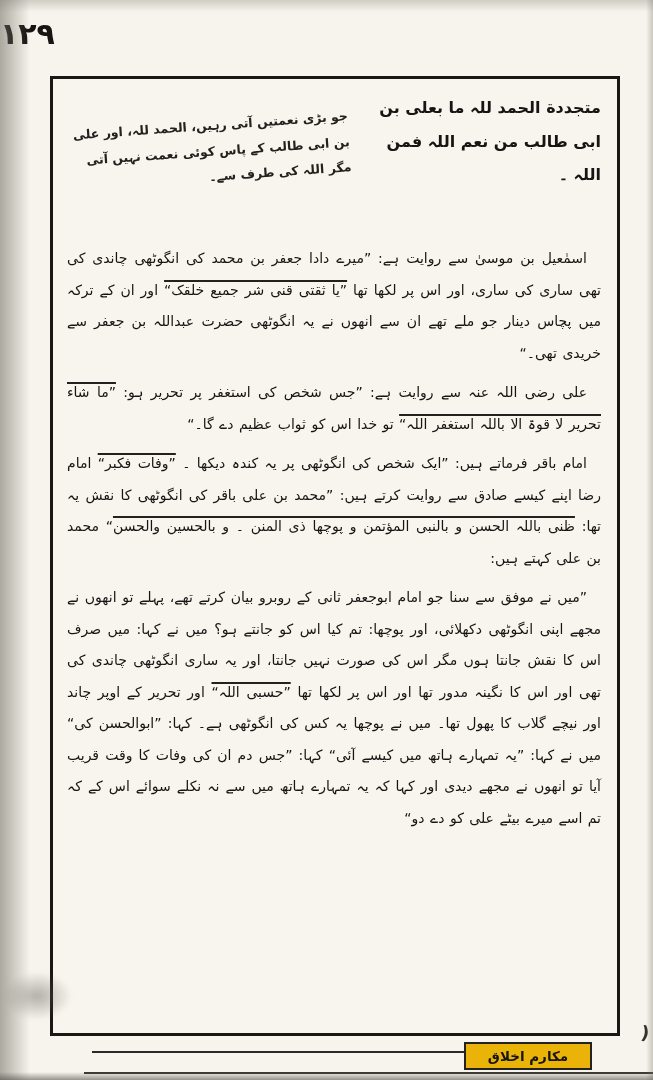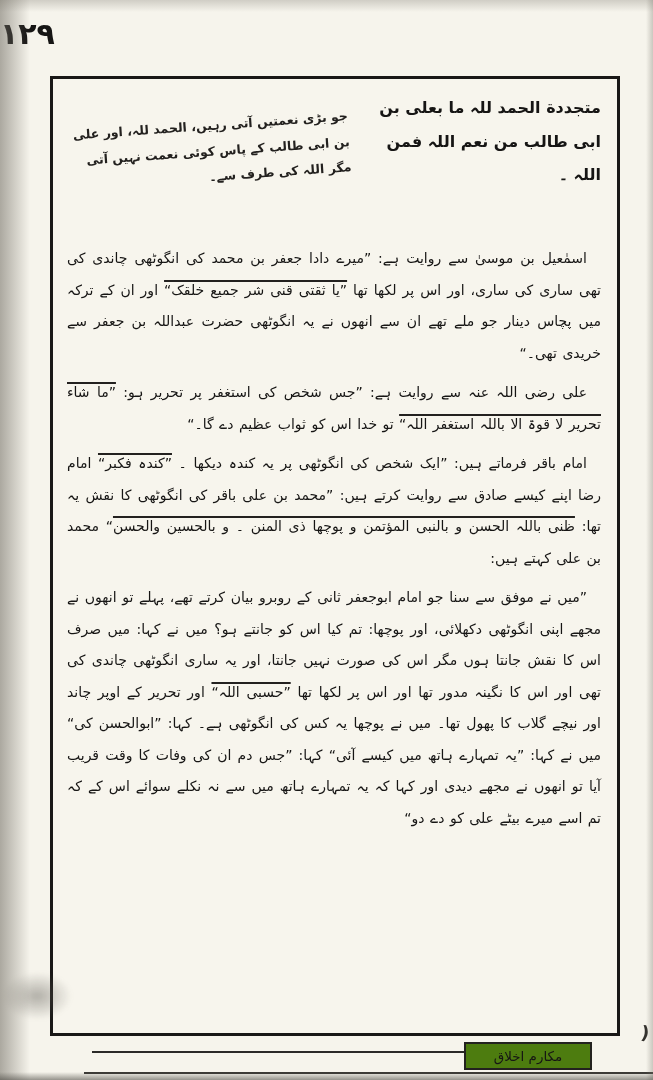--- a/index.html
+++ b/index.html
@@ -88,23 +88,23 @@
     text-decoration-color: #23211f;
   }
   .footer-rule-long {
     position: absolute; left: 92px; top: 1051px;
     width: 372px; height: 2px; background: #2b2a28;
   }
   .footer-box {
     position: absolute; left: 464px; top: 1042px;
     width: 128px; height: 28px;
     border: 2px solid #23221f;
-    background: #4d7c0f;
+    background: #eab308;
     display: flex; align-items: center; justify-content: center;
-    font-size: 13.5px; font-weight: normal;
+    font-size: 13.5px; font-weight: bold;
     direction: rtl;
   }
   .footer-rule-bottom {
     position: absolute; left: 84px; top: 1072px;
     width: 569px; height: 2px; background: #3c3a36;
   }
   .paren-artifact {
     position: absolute; right: 4px; top: 1022px;
     font-size: 18px; font-weight: bold; color: #33312d;
     transform: rotate(8deg);
@@ -121,21 +121,21 @@
 
     <div class="header">
       <div class="header-arabic">متجددة الحمد للہ ما بعلی بن ابی طالب من نعم اللہ فمن اللہ ۔</div>
       <div class="header-trans">جو بڑی نعمتیں آتی رہیں، الحمد للہ، اور علی بن ابی طالب کے پاس کوئی نعمت نہیں آتی مگر اللہ کی طرف سے۔</div>
     </div>
 
     <p class="para"><span>اسمٰعیل بن موسیٰ سے روایت ہے: ”میرے دادا جعفر بن محمد کی انگوٹھی چاندی کی تھی ساری کی ساری، اور اس پر لکھا تھا </span><span class="ov">”یا ثقتی قنی شر جمیع خلقک“</span><span> اور ان کے ترکہ میں پچاس دینار جو ملے تھے ان سے انھوں نے یہ انگوٹھی حضرت عبداللہ بن جعفر سے خریدی تھی۔“</span></p>
 
     <p class="para"><span>علی رضی اللہ عنہ سے روایت ہے: ”جس شخص کی استغفر پر تحریر ہو: </span><span class="ov">”ما شاء تحریر لا قوۃ الا باللہ استغفر اللہ“</span><span> تو خدا اس کو ثواب عظیم دے گا۔“</span></p>
 
-    <p class="para"><span>امام باقر فرماتے ہیں: ”ایک شخص کی انگوٹھی پر یہ کندہ دیکھا ۔ </span><span class="ov">”کندہ فکبر“</span><span> امام رضا اپنے کیسے صادق سے روایت کرتے ہیں: ”محمد بن علی باقر کی انگوٹھی کا نقش یہ تھا: </span><span class="ov">ظنی باللہ الحسن و بالنبی المؤتمن و پوچھا ذی المنن ۔ و بالحسین والحسن</span><span>“ محمد بن علی کہتے ہیں:</span></p>
+    <p class="para"><span>امام باقر فرماتے ہیں: ”ایک شخص کی انگوٹھی پر یہ کندہ دیکھا ۔ </span><span class="ov">”وفات فکبر“</span><span> امام رضا اپنے کیسے صادق سے روایت کرتے ہیں: ”محمد بن علی باقر کی انگوٹھی کا نقش یہ تھا: </span><span class="ov">ظنی باللہ الحسن و بالنبی المؤتمن و پوچھا ذی المنن ۔ و بالحسین والحسن</span><span>“ محمد بن علی کہتے ہیں:</span></p>
 
     <p class="para"><span>”میں نے موفق سے سنا جو امام ابوجعفر ثانی کے روبرو بیان کرتے تھے، پہلے تو انھوں نے مجھے اپنی انگوٹھی دکھلائی، اور پوچھا: تم کیا اس کو جانتے ہو؟ میں نے کہا: میں صرف اس کا نقش جانتا ہوں مگر اس کی صورت نہیں جانتا، اور یہ ساری انگوٹھی چاندی کی تھی اور اس کا نگینہ مدور تھا اور اس پر لکھا تھا </span><span class="ov">”حسبی اللہ“</span><span> اور تحریر کے اوپر چاند اور نیچے گلاب کا پھول تھا۔ میں نے پوچھا یہ کس کی انگوٹھی ہے۔ کہا: ”ابوالحسن کی“ میں نے کہا: ”یہ تمہارے ہاتھ میں کیسے آئی“ کہا: ”جس دم ان کی وفات کا وقت قریب آیا تو انھوں نے مجھے دیدی اور کہا کہ یہ تمہارے ہاتھ میں سے نہ نکلے سوائے اس کے کہ تم اسے میرے بیٹے علی کو دے دو“</span></p>
 
   </div>
 
   <div class="footer-rule-long"></div>
   <div class="footer-box">مکارم اخلاق</div>
   <div class="footer-rule-bottom"></div>
   <div class="paren-artifact">(</div>
 

